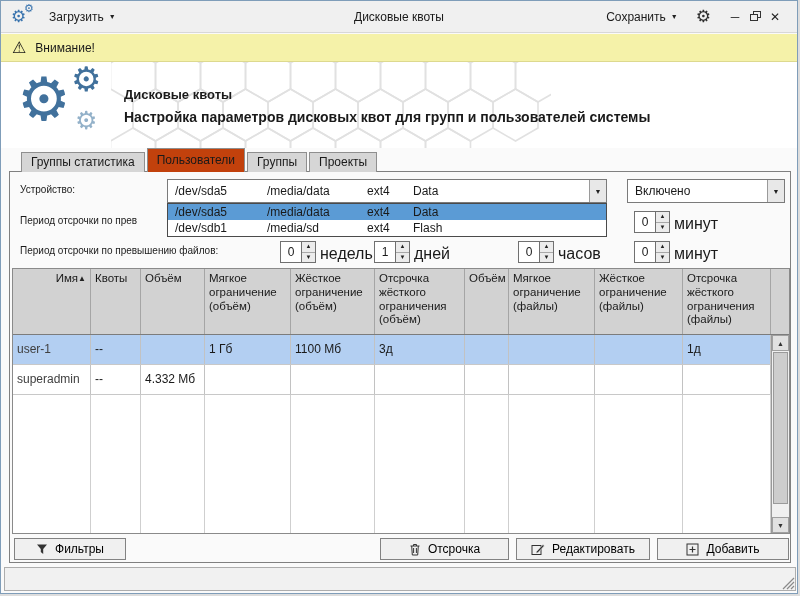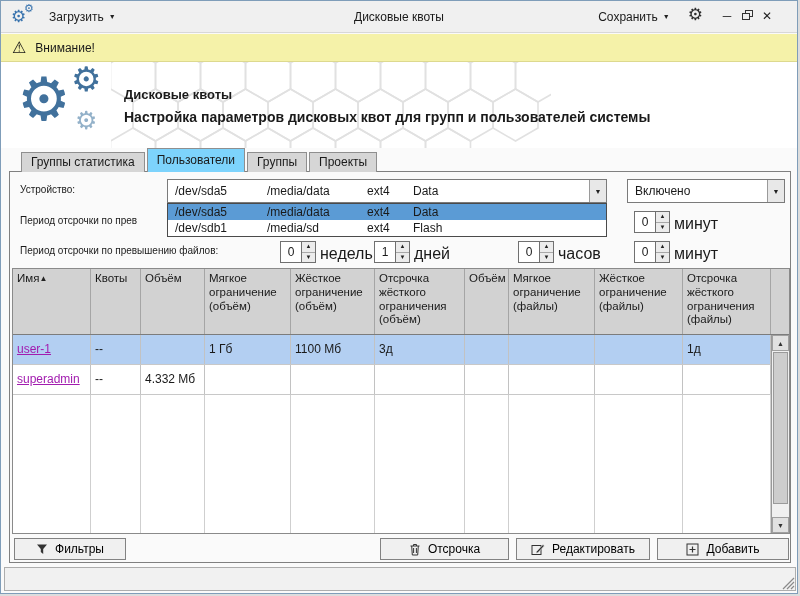--- a/index.html
+++ b/index.html
@@ -11,21 +11,21 @@
   .titlebar{position:absolute;top:0;left:0;right:0;height:32px;background:#f0f0f0;
             border-bottom:1px solid #d8d8d8;display:flex;align-items:center}
   .tb-left{display:flex;align-items:center}
   .app-icon{position:relative;width:26px;height:24px;margin:0 6px 0 10px}
   .app-icon .g1{position:absolute;left:0;top:3px;font-size:17px;line-height:1;color:#3873ae}
   .app-icon .g2{position:absolute;left:13px;top:-2px;font-size:11px;line-height:1;color:#3873ae}
   .menu-btn{display:flex;align-items:center;gap:5px;background:none;border:none;
             font:12px "Liberation Sans",sans-serif;color:#1a1a1a;cursor:default;padding:4px 6px}
   .mini-arrow{font-size:7px;color:#222;line-height:1}
   .tb-title{position:absolute;left:50%;transform:translateX(-50%);top:9px;font-size:12px}
-  .tb-right{margin-left:auto;display:flex;align-items:flex-start;padding-right:20px}
+  .tb-right{margin-left:auto;display:flex;align-items:center;padding-right:12px}
   .settings-gear{font-size:17px;color:#2e2e2e;margin:0 14px 0 12px;line-height:1;cursor:default}
   .win-btn{width:20px;height:20px;background:none;border:none;font-size:12px;color:#222;
            display:flex;align-items:center;justify-content:center;cursor:default}
 
   
   .warnbar{position:absolute;top:33px;left:0;right:0;height:28px;background:#f5f2a9;
            border-bottom:1px solid #ddd98f;display:flex;align-items:center;gap:9px;padding-left:11px}
   .warn-icon{font-size:16px;line-height:1;color:#141414}
 
   
@@ -35,21 +35,21 @@
   .big-gears .g1{position:absolute;left:0;top:2px;font-size:60px;line-height:1;color:#41719c}
   .big-gears .g2{position:absolute;left:54px;top:-6px;font-size:34px;line-height:1;color:#41719c}
   .big-gears .g3{position:absolute;left:58px;top:40px;font-size:25px;line-height:1;color:#93b1c9}
   .header-title{position:absolute;left:123px;top:25px;font-size:13px;font-weight:bold}
   .header-sub{position:absolute;left:123px;top:47px;font-size:14px;font-weight:bold}
 
   
   .tabs{position:absolute;left:20px;top:147px;height:24px;display:flex;align-items:flex-end;gap:2px;z-index:5}
   .tab{height:20px;line-height:19px;padding:0 9px;background:#d6d6d6;border:1px solid #8f8f8f;
        border-bottom:none;font-size:12px;cursor:default}
-  .tab.active{height:24px;line-height:23px;background:#7dd3fc;z-index:6}
+  .tab.active{height:24px;line-height:23px;background:#c2410c;z-index:6}
 
   
   .panel{position:absolute;left:8px;top:170px;width:782px;height:392px;border:1px solid #808080;background:#fafafa}
 
   .lbl{position:absolute;font-size:10px}
   .lbl-device{left:10px;top:12px}
   .lbl-grace-vol{left:10px;top:43px}
   .lbl-grace-files{left:10px;top:73px}
   .unit{position:absolute;font-size:16px}
 
@@ -77,31 +77,31 @@
   .sp-hours{left:508px;top:69px}   .u-hours{left:548px;top:73px}
   .sp-min{left:624px;top:69px}     .u-min{left:664px;top:73px}
 
   
   .table{position:absolute;left:2px;top:96px;width:778px;height:266px;border:1px solid #8a8a8a;
          background:#fff;display:flex;flex-direction:column;overflow:hidden}
   .thead{display:grid;grid-template-columns:78px 50px 64px 86px 84px 90px 44px 86px 88px 88px 1fr;
          height:66px;background:#d2d2d2;border-bottom:1px solid #7c7c7c;flex:0 0 auto}
   .th{border-right:1px solid #a5a5a5;padding:3px 4px;font-size:11.5px;line-height:1.2;overflow:hidden;cursor:default}
   .th.filler{border-right:none}
-  .th0{display:flex;justify-content:flex-start;align-items:flex-start}
+  .th0{display:flex;justify-content:flex-end;align-items:flex-start}
   .sort{font-size:8px;color:#222;margin-top:2px}
   .tbody-wrap{flex:1;display:flex;overflow:hidden}
   .tbody{width:758px;display:flex;flex-direction:column}
   .tr{display:grid;grid-template-columns:78px 50px 64px 86px 84px 90px 44px 86px 88px 88px;
       height:30px;flex:0 0 auto;border-bottom:1px solid #c8c8c8;background:#fff}
   .tr.selected{background:#b3cff2}
   .td{border-right:1px solid #c2c2c2;padding:0 4px;line-height:28px;overflow:hidden;white-space:nowrap;font-size:12px}
   .tr.emptyrow{flex:1;border-bottom:none;height:auto}
   .tr.emptyrow .td{border-right:1px solid #cfcfcf}
-  .name-link{color:#a21caf;text-decoration:underline;cursor:pointer}
+  .name-link{color:#404040;cursor:pointer}
   .vscroll{width:18px;display:flex;flex-direction:column;background:#f0f0f0;border-left:1px solid #999}
   .sb-btn{height:16px;background:#e1e1e1;border:1px solid #a0a0a0;font-size:7px;color:#333;
           display:flex;align-items:center;justify-content:center;flex:0 0 auto;cursor:default}
   .sb-track{flex:1;position:relative}
   .sb-thumb{position:absolute;top:1px;left:1px;right:1px;height:152px;background:#cdcdcd;border:1px solid #9a9a9a}
 
   
   .btn{position:absolute;height:22px;background:#f0f0f0;border:1px solid #828282;display:flex;
        align-items:center;justify-content:center;gap:7px;font:12px "Liberation Sans",sans-serif;cursor:default}
   .btn svg{flex:0 0 auto}

